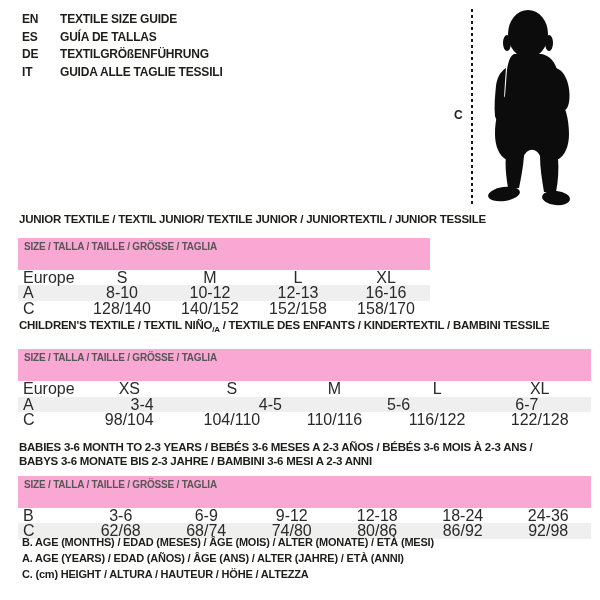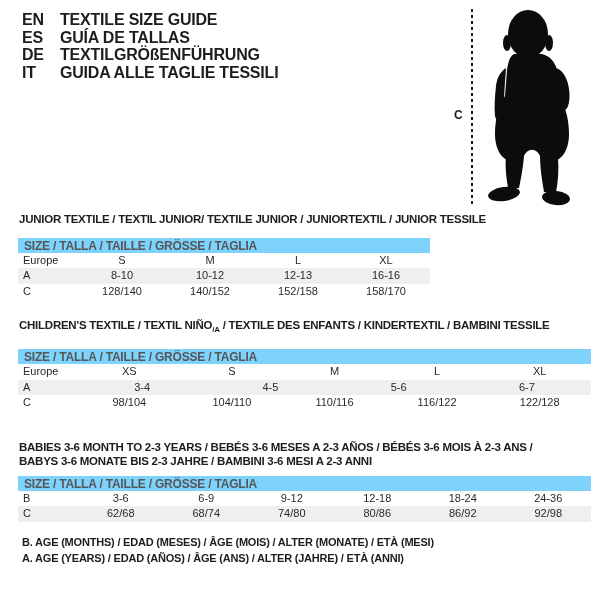--- a/index.html
+++ b/index.html
@@ -3,39 +3,39 @@
 <meta charset="utf-8">
 <style>
   html,body{margin:0;padding:0;background:#fff;}
   .page{
     position:relative;width:600px;height:600px;background:#ffffff;
     font-family:"Liberation Sans", sans-serif;color:#1d1d1b;overflow:hidden;
   }
   
   .langs{position:absolute;top:11px;left:22px;}
   .lang-row{display:flex;height:17.6px;line-height:17.6px;
-    font-size:16px;font-weight:bold;letter-spacing:-0.2px;}
+    font-size:12px;font-weight:bold;letter-spacing:-0.2px;}
   .lang-code{width:38px;}
   
   .height-line{position:absolute;left:471px;top:9px;width:2px;height:198px;
     background:repeating-linear-gradient(to bottom,#161616 0px,#161616 3px,transparent 3px,transparent 6px);}
   .figure-label{position:absolute;left:454px;top:108px;font-size:12px;font-weight:bold;}
   .baby-svg{position:absolute;left:484px;top:6px;}
   
   .section{position:absolute;left:18px;}
   .sec1{top:212px;width:412px;}
   .sec2{top:318px;width:573px;}
   .sec3{top:440px;width:573px;}
   .sec-title{font-size:11.5px;font-weight:bold;letter-spacing:-0.25px;
     line-height:14px;margin-left:1px;white-space:nowrap;}
   .sec-title sub{font-size:8px;}
-  .size-bar{margin-top:12px;height:15px;line-height:17px;background:#7dd3fc;
-    color:#565656;font-size:12px;font-weight:bold;letter-spacing:-0.2px;padding-left:6px;}
+  .size-bar{margin-top:12px;height:32px;line-height:17px;background:#f9a8d4;
+    color:#565656;font-size:10px;font-weight:bold;letter-spacing:-0.2px;padding-left:6px;}
   .sec3 .size-bar{margin-top:8px;}
-  .t-row{display:flex;height:15.3px;line-height:15.3px;font-size:11px;color:#2a2a2a;}
+  .t-row{display:flex;height:15.3px;line-height:15.3px;font-size:16px;color:#2a2a2a;}
   .t-row.shaded{background:#efefef;}
   .t-label{width:60px;padding-left:5px;box-sizing:border-box;}
   .t-cell{flex:1;text-align:center;}
   
   .footnotes{position:absolute;top:535px;left:22px;}
   .footnote{font-size:11px;font-weight:bold;letter-spacing:-0.2px;
     line-height:15.8px;white-space:nowrap;}
 </style>
 </head>
 <body>
@@ -150,15 +150,16 @@
       <span class="t-cell">74/80</span>
       <span class="t-cell">80/86</span>
       <span class="t-cell">86/92</span>
       <span class="t-cell">92/98</span>
     </div>
   </div>
 
   <div class="footnotes">
     <div class="footnote">B. AGE (MONTHS) / EDAD (MESES) / ÂGE (MOIS) / ALTER (MONATE) / ETÀ (MESI)</div>
     <div class="footnote">A. AGE (YEARS) / EDAD (AÑOS) / ÂGE (ANS) / ALTER (JAHRE) / ETÀ (ANNI)</div>
+    <div class="footnote">C. (cm) HEIGHT / ALTURA / HAUTEUR / HÖHE / ALTEZZA</div>
   </div>
 
 </div>
 
 </body></html>

